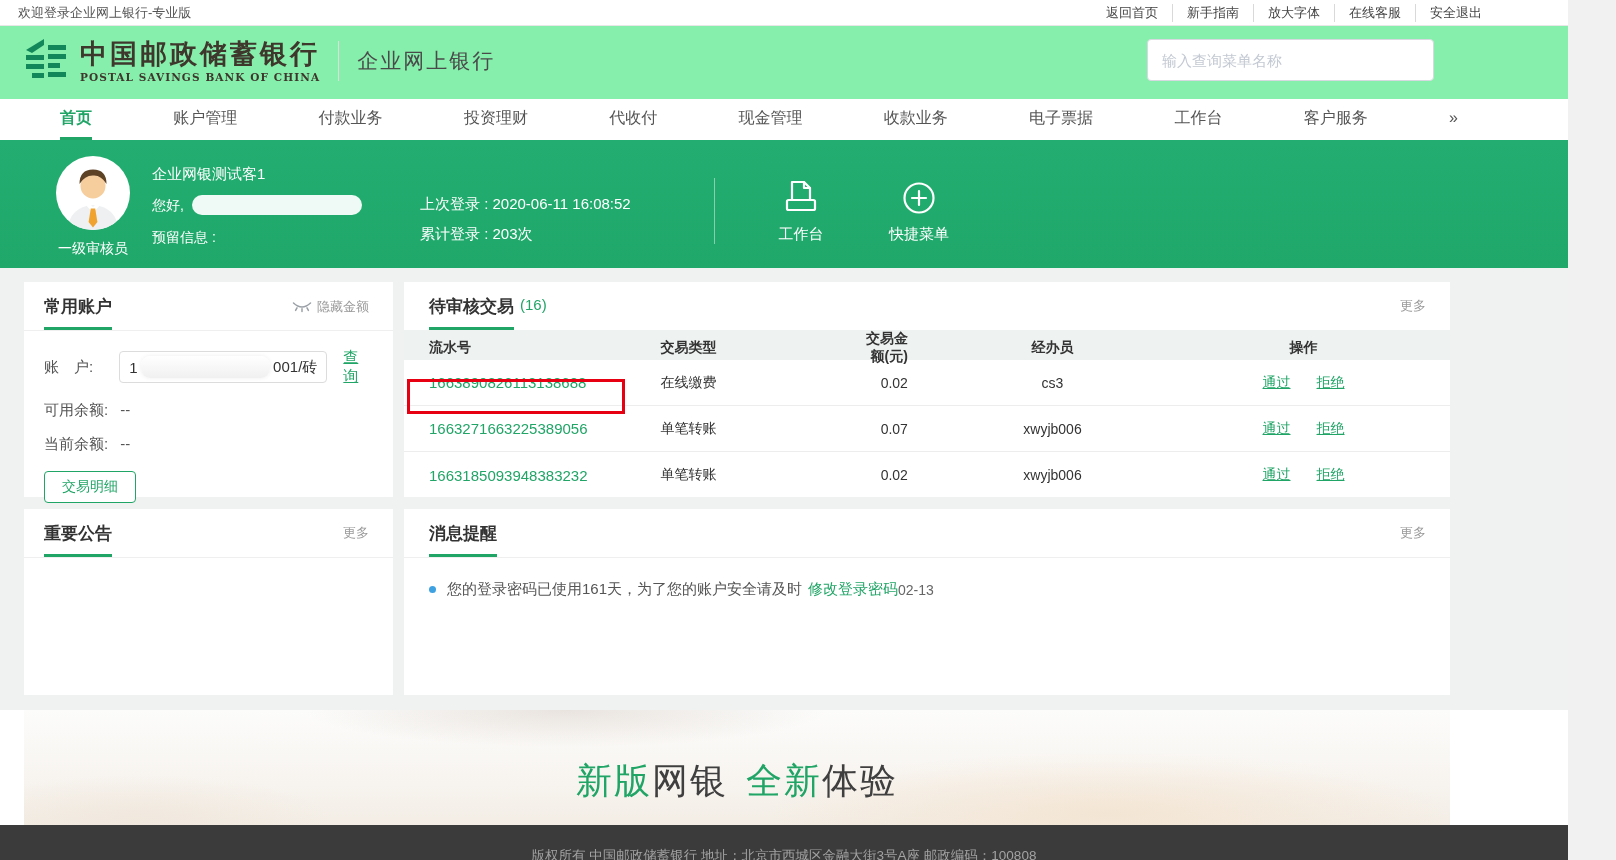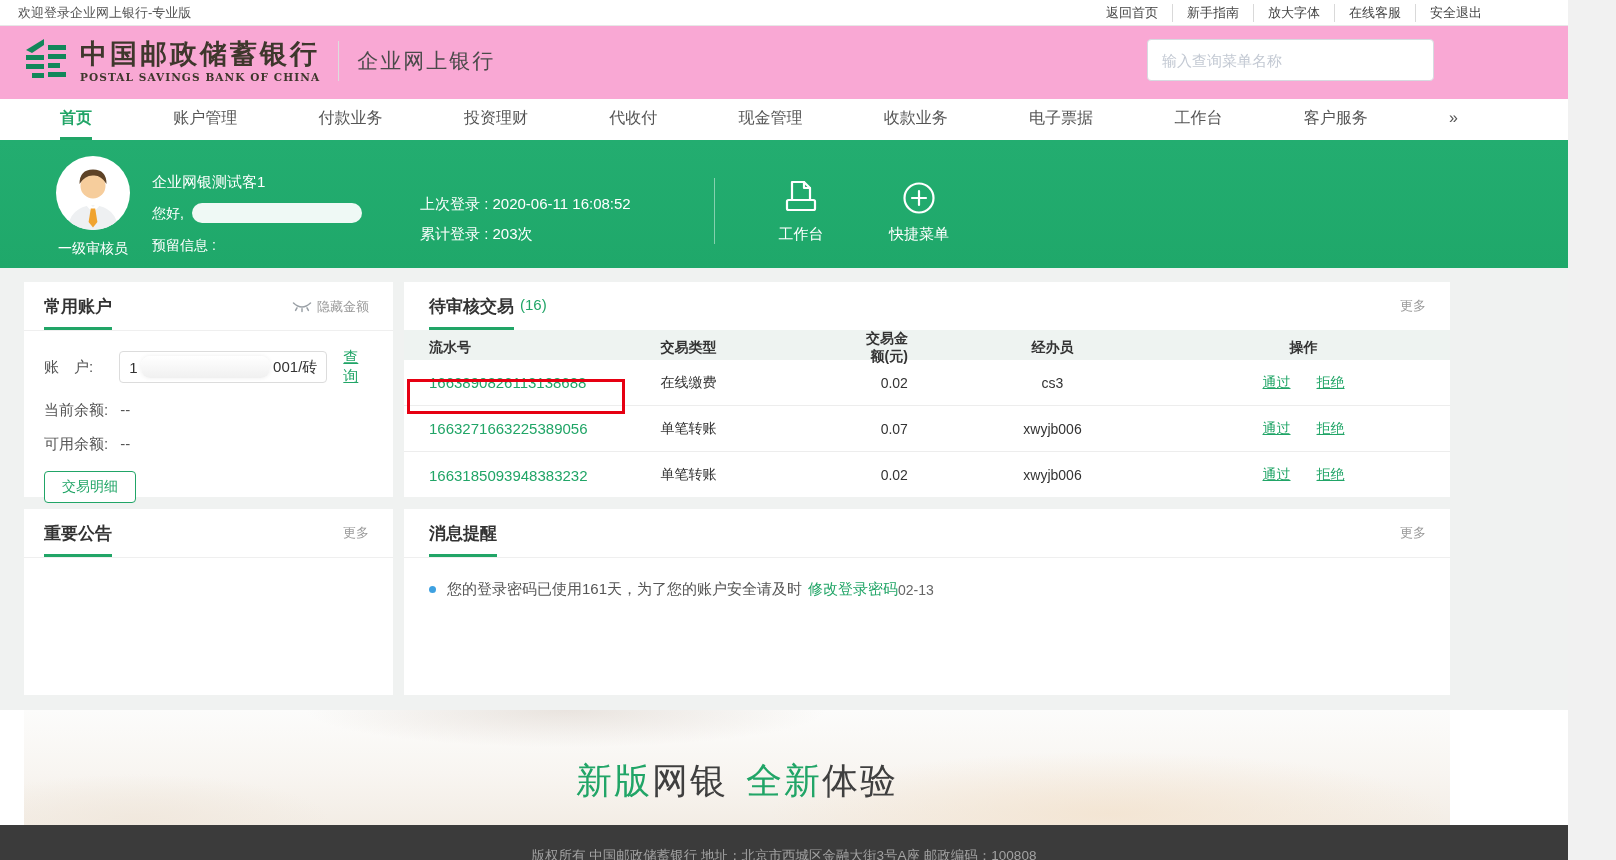--- a/index.html
+++ b/index.html
@@ -9,21 +9,21 @@
 
   
   .topbar { height:26px; border-bottom:1px solid #e7e7e7; display:flex;
     justify-content:space-between; align-items:center; padding:0 86px 0 18px; background:#fff; }
   .topbar-welcome { font-size:13px; color:#555; }
   .toplinks { display:flex; align-items:center; }
   .toplink { font-size:13px; color:#444; cursor:pointer; }
   .toplink + .toplink { border-left:1px solid #d9d9d9; padding-left:14px; margin-left:14px; }
 
   
-  .header { height:73px; background:#f9a8d4; position:relative; }
+  .header { height:73px; background:#86efac; position:relative; }
   .logo-area { position:absolute; left:22px; top:10px; display:flex; align-items:center; }
   .logo-mark { width:48px; height:50px; }
   .bank-names { margin-left:10px; }
   .bank-cn { font-family:"DejaVu Serif","Liberation Serif",serif; font-weight:bold;
     font-size:27px; color:#3e372c; letter-spacing:3px; line-height:30px; }
   .bank-en { font-family:"DejaVu Serif","Liberation Serif",serif; font-weight:bold;
     font-size:10.5px; color:#3e372c; letter-spacing:1.1px; margin-top:2px; }
   .logo-divider { width:1px; height:40px; background:#ddd; margin:0 18px; }
   .portal-name { font-size:21px; color:#4a4a4a; letter-spacing:2px; }
   .menu-search { position:absolute; right:134px; top:13px; width:287px; height:42px;
@@ -38,21 +38,21 @@
     border-bottom:3px solid transparent; }
   .nav li.active { color:#21a567; border-bottom-color:#21a567; font-weight:bold; }
   .nav-more { font-size:21px; color:#444; }
 
   
   .banner { height:128px; background:linear-gradient(180deg,#23ad70,#1fa86a); position:relative; color:#fff; }
   .avatar-wrap { position:absolute; left:53px; top:16px; width:80px; text-align:center; }
   .avatar-role { font-size:14px; color:#fff; margin-top:6px; white-space:nowrap; }
   .user-info { position:absolute; left:152px; top:22px; }
   .ui-line { font-size:14px; line-height:18px; }
-  .ui-company { font-size:15px; margin-top:11px; }
+  .ui-company { font-size:15px; margin-top:3px; }
   .ui-greet { margin-top:12px; display:flex; align-items:center; }
   .greet-redact { display:inline-block; width:170px; height:20px; margin-left:8px;
     background:rgba(255,255,255,0.93); border-radius:10px; filter:blur(0.6px); }
   .ui-reserved { margin-top:13px; }
   .login-info { position:absolute; left:420px; top:55px; }
   .login-info div { font-size:15px; line-height:18px; }
   .login-info div + div { margin-top:12px; }
   .banner-divider { position:absolute; left:714px; top:38px; width:1px; height:66px;
     background:rgba(255,255,255,0.45); }
   .banner-btn { position:absolute; text-align:center; cursor:pointer; }
@@ -260,25 +260,25 @@
           <div class="acct-row">
             <span class="acct-label">账　户:</span>
             <div class="acct-input">
               <span>1</span>
               <span class="acct-redact"></span>
               <span>001/砖</span>
             </div>
             <span class="green-link u query-link">查询</span>
           </div>
           <div class="bal-row">
+            <span>可用余额:</span>
+            <span class="bal-value">--</span>
+          </div>
+          <div class="bal-row">
             <span>当前余额:</span>
-            <span class="bal-value">--</span>
-          </div>
-          <div class="bal-row">
-            <span>可用余额:</span>
             <span class="bal-value">--</span>
           </div>
           <button class="detail-btn">交易明细</button>
         </div>
 
         <div class="card card-notice">
           <div class="card-head">
             <span class="card-title">重要公告</span>
             <span class="more-link">更多</span>
           </div>

